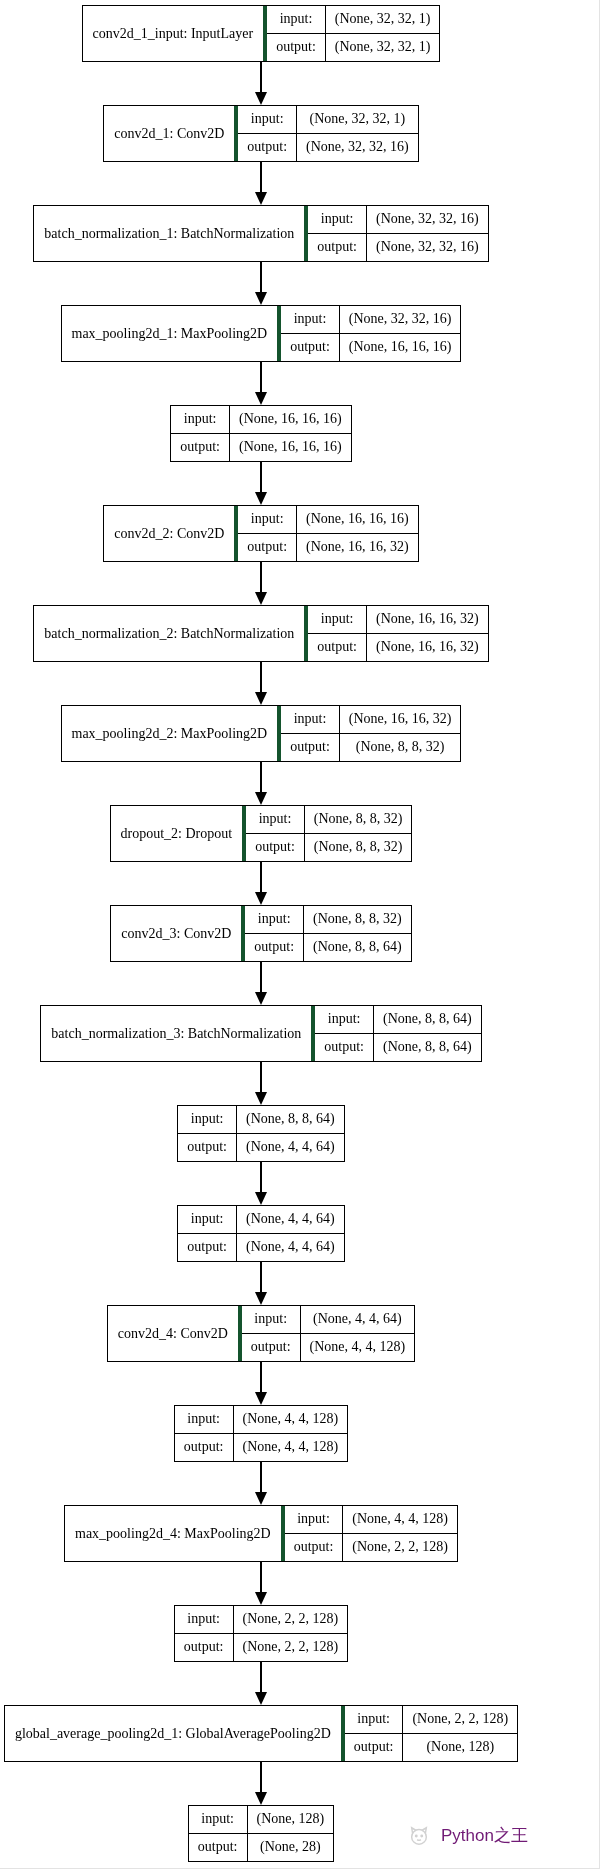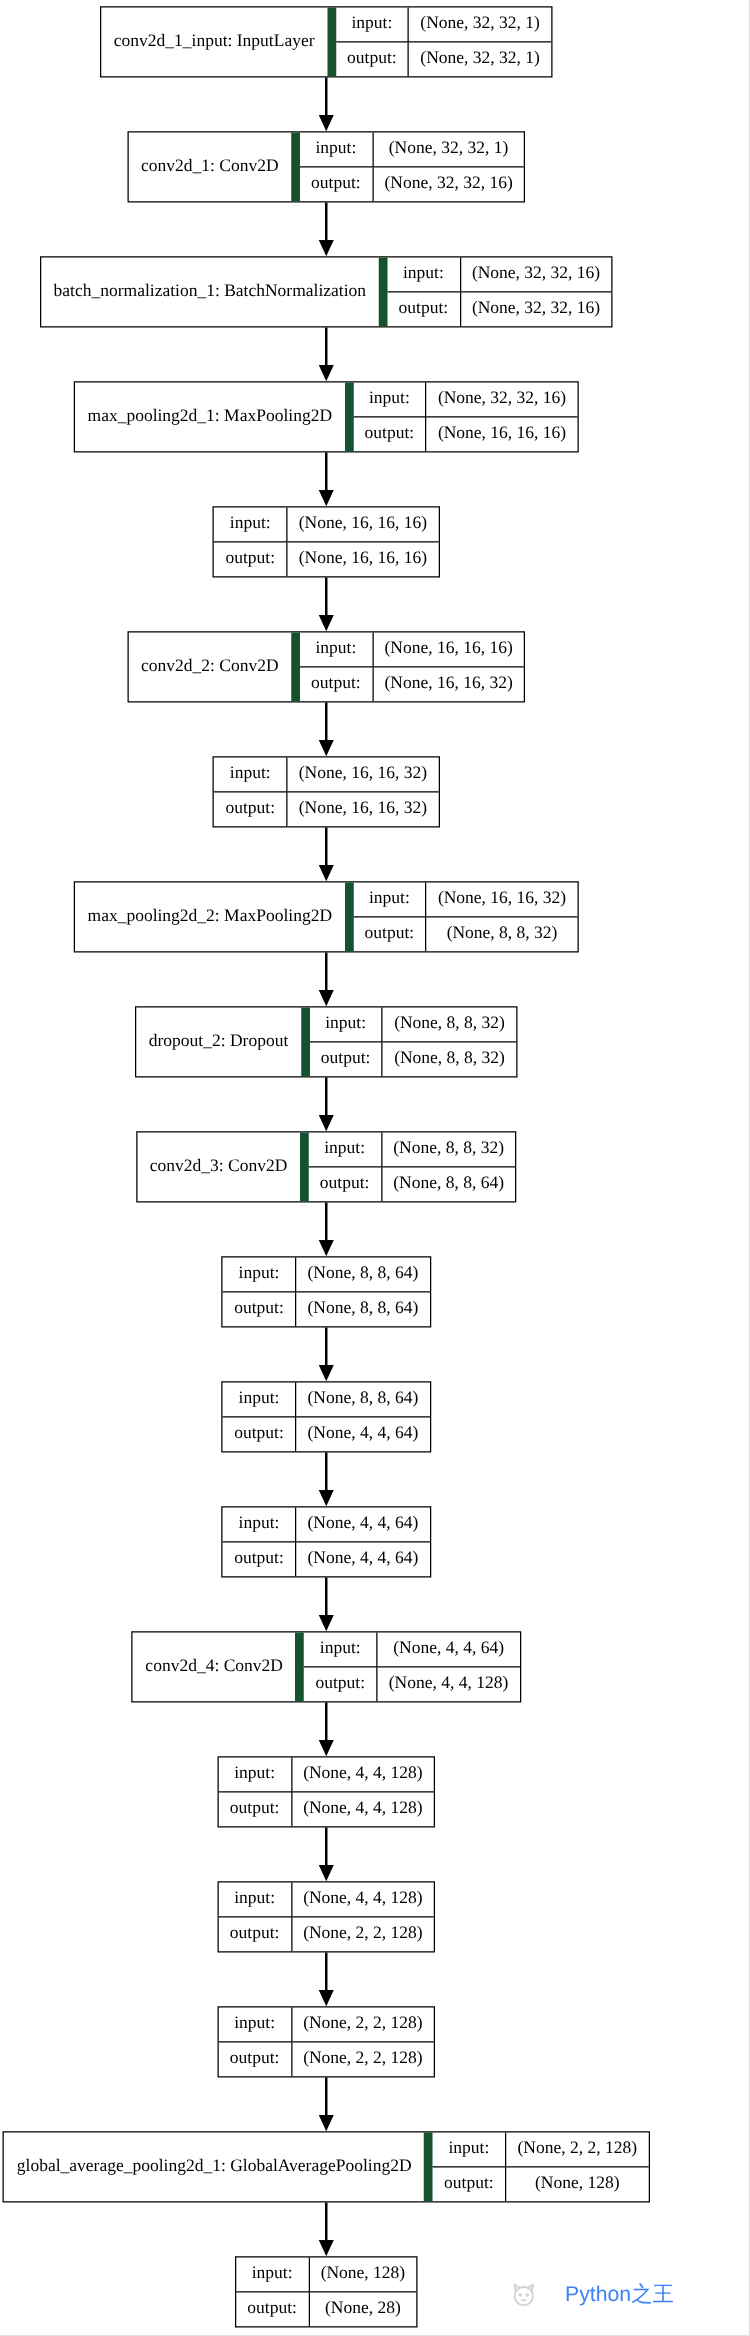--- a/index.html
+++ b/index.html
@@ -15,21 +15,21 @@
     display: flex; flex-direction: column; align-items: center;
     padding-top: 5px;
   }
   .node {
     display: flex; align-items: stretch; height: 57px; box-sizing: border-box;
     border: 1px solid #000; background: #fff; width: max-content;
     font-size: 14px; line-height: 1;
   }
   .name-cell {
     display: flex; align-items: center; justify-content: center;
-    padding: 0 10px; border-right: 7px solid #14532d; white-space: nowrap;
+    padding: 0 10px; border-right: 4px solid #14532d; white-space: nowrap;
   }
   .io-grid {
     display: grid; grid-template-columns: auto auto; grid-template-rows: 1fr 1fr;
   }
   .io-cell {
     display: flex; align-items: center; justify-content: center;
     white-space: nowrap; padding: 0 9px;
   }
   .io-label { border-right: 1px solid #000; }
   .io-top { border-bottom: 1px solid #000; }
@@ -37,22 +37,22 @@
     height: 43px; display: flex; flex-direction: column; align-items: center;
   }
   .arrow-shaft { width: 2px; flex: 1; background: #000; }
   .arrow-head {
     width: 0; height: 0;
     border-left: 6px solid transparent; border-right: 6px solid transparent;
     border-top: 13px solid #000;
   }
   .watermark {
     position: absolute; left: 408px; top: 1824px;
-    display: flex; align-items: center; gap: 22px;
-    color: #3b82f6; font-size: 17px;
+    display: flex; align-items: center; gap: 11px;
+    color: #701a75; font-size: 17px;
     font-family: "Liberation Sans", "DejaVu Sans", sans-serif;
     white-space: nowrap;
   }
   .wm-icon svg { display: block; }
 </style>
 </head>
 <body>
 
 <div class="canvas">
   <div class="node">
@@ -138,20 +138,21 @@
       <div class="io-cell">(None, 16, 16, 32)</div>
     </div>
   </div>
 
   <div class="arrow">
     <div class="arrow-shaft"></div>
     <div class="arrow-head"></div>
   </div>
 
   <div class="node">
+    <div class="name-cell">batch_normalization_2: BatchNormalization</div>
     <div class="io-grid">
       <div class="io-cell io-label io-top">input:</div>
       <div class="io-cell io-top">(None, 16, 16, 32)</div>
       <div class="io-cell io-label">output:</div>
       <div class="io-cell">(None, 16, 16, 32)</div>
     </div>
   </div>
 
   <div class="arrow">
     <div class="arrow-shaft"></div>
@@ -197,20 +198,21 @@
       <div class="io-cell">(None, 8, 8, 64)</div>
     </div>
   </div>
 
   <div class="arrow">
     <div class="arrow-shaft"></div>
     <div class="arrow-head"></div>
   </div>
 
   <div class="node">
+    <div class="name-cell">batch_normalization_3: BatchNormalization</div>
     <div class="io-grid">
       <div class="io-cell io-label io-top">input:</div>
       <div class="io-cell io-top">(None, 8, 8, 64)</div>
       <div class="io-cell io-label">output:</div>
       <div class="io-cell">(None, 8, 8, 64)</div>
     </div>
   </div>
 
   <div class="arrow">
     <div class="arrow-shaft"></div>
@@ -268,20 +270,21 @@
       <div class="io-cell">(None, 4, 4, 128)</div>
     </div>
   </div>
 
   <div class="arrow">
     <div class="arrow-shaft"></div>
     <div class="arrow-head"></div>
   </div>
 
   <div class="node">
+    <div class="name-cell">max_pooling2d_4: MaxPooling2D</div>
     <div class="io-grid">
       <div class="io-cell io-label io-top">input:</div>
       <div class="io-cell io-top">(None, 4, 4, 128)</div>
       <div class="io-cell io-label">output:</div>
       <div class="io-cell">(None, 2, 2, 128)</div>
     </div>
   </div>
 
   <div class="arrow">
     <div class="arrow-shaft"></div>

